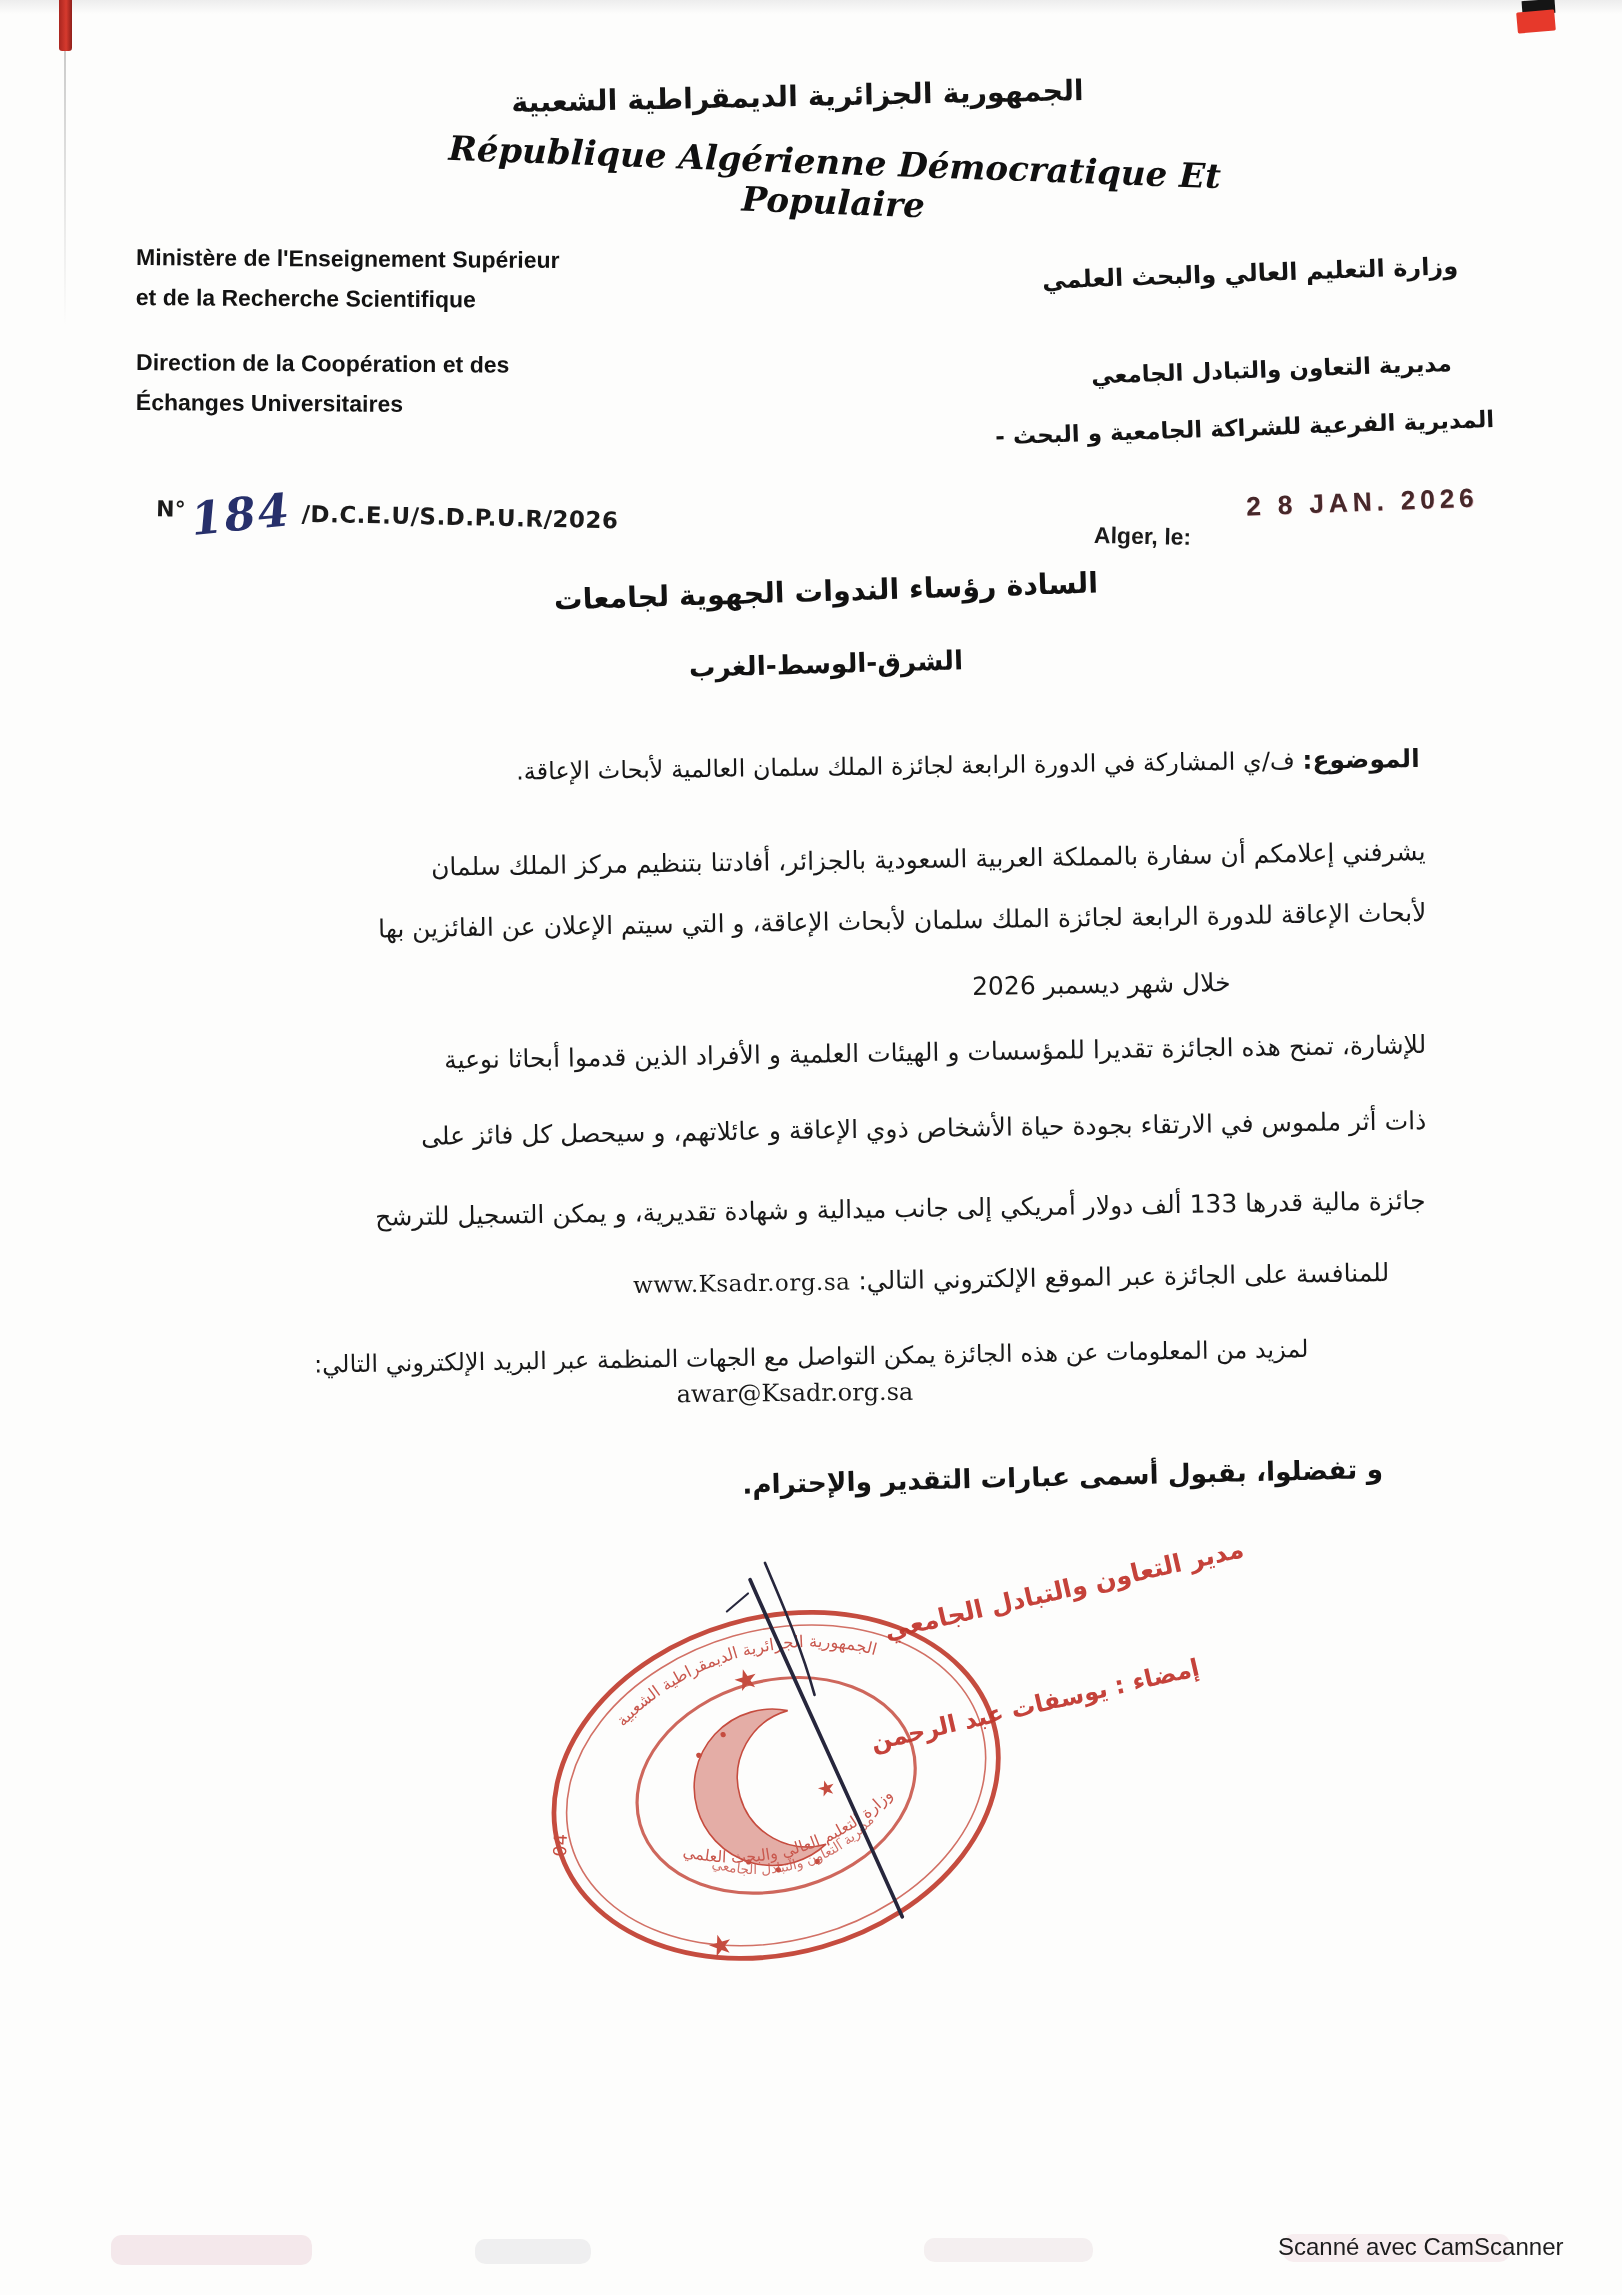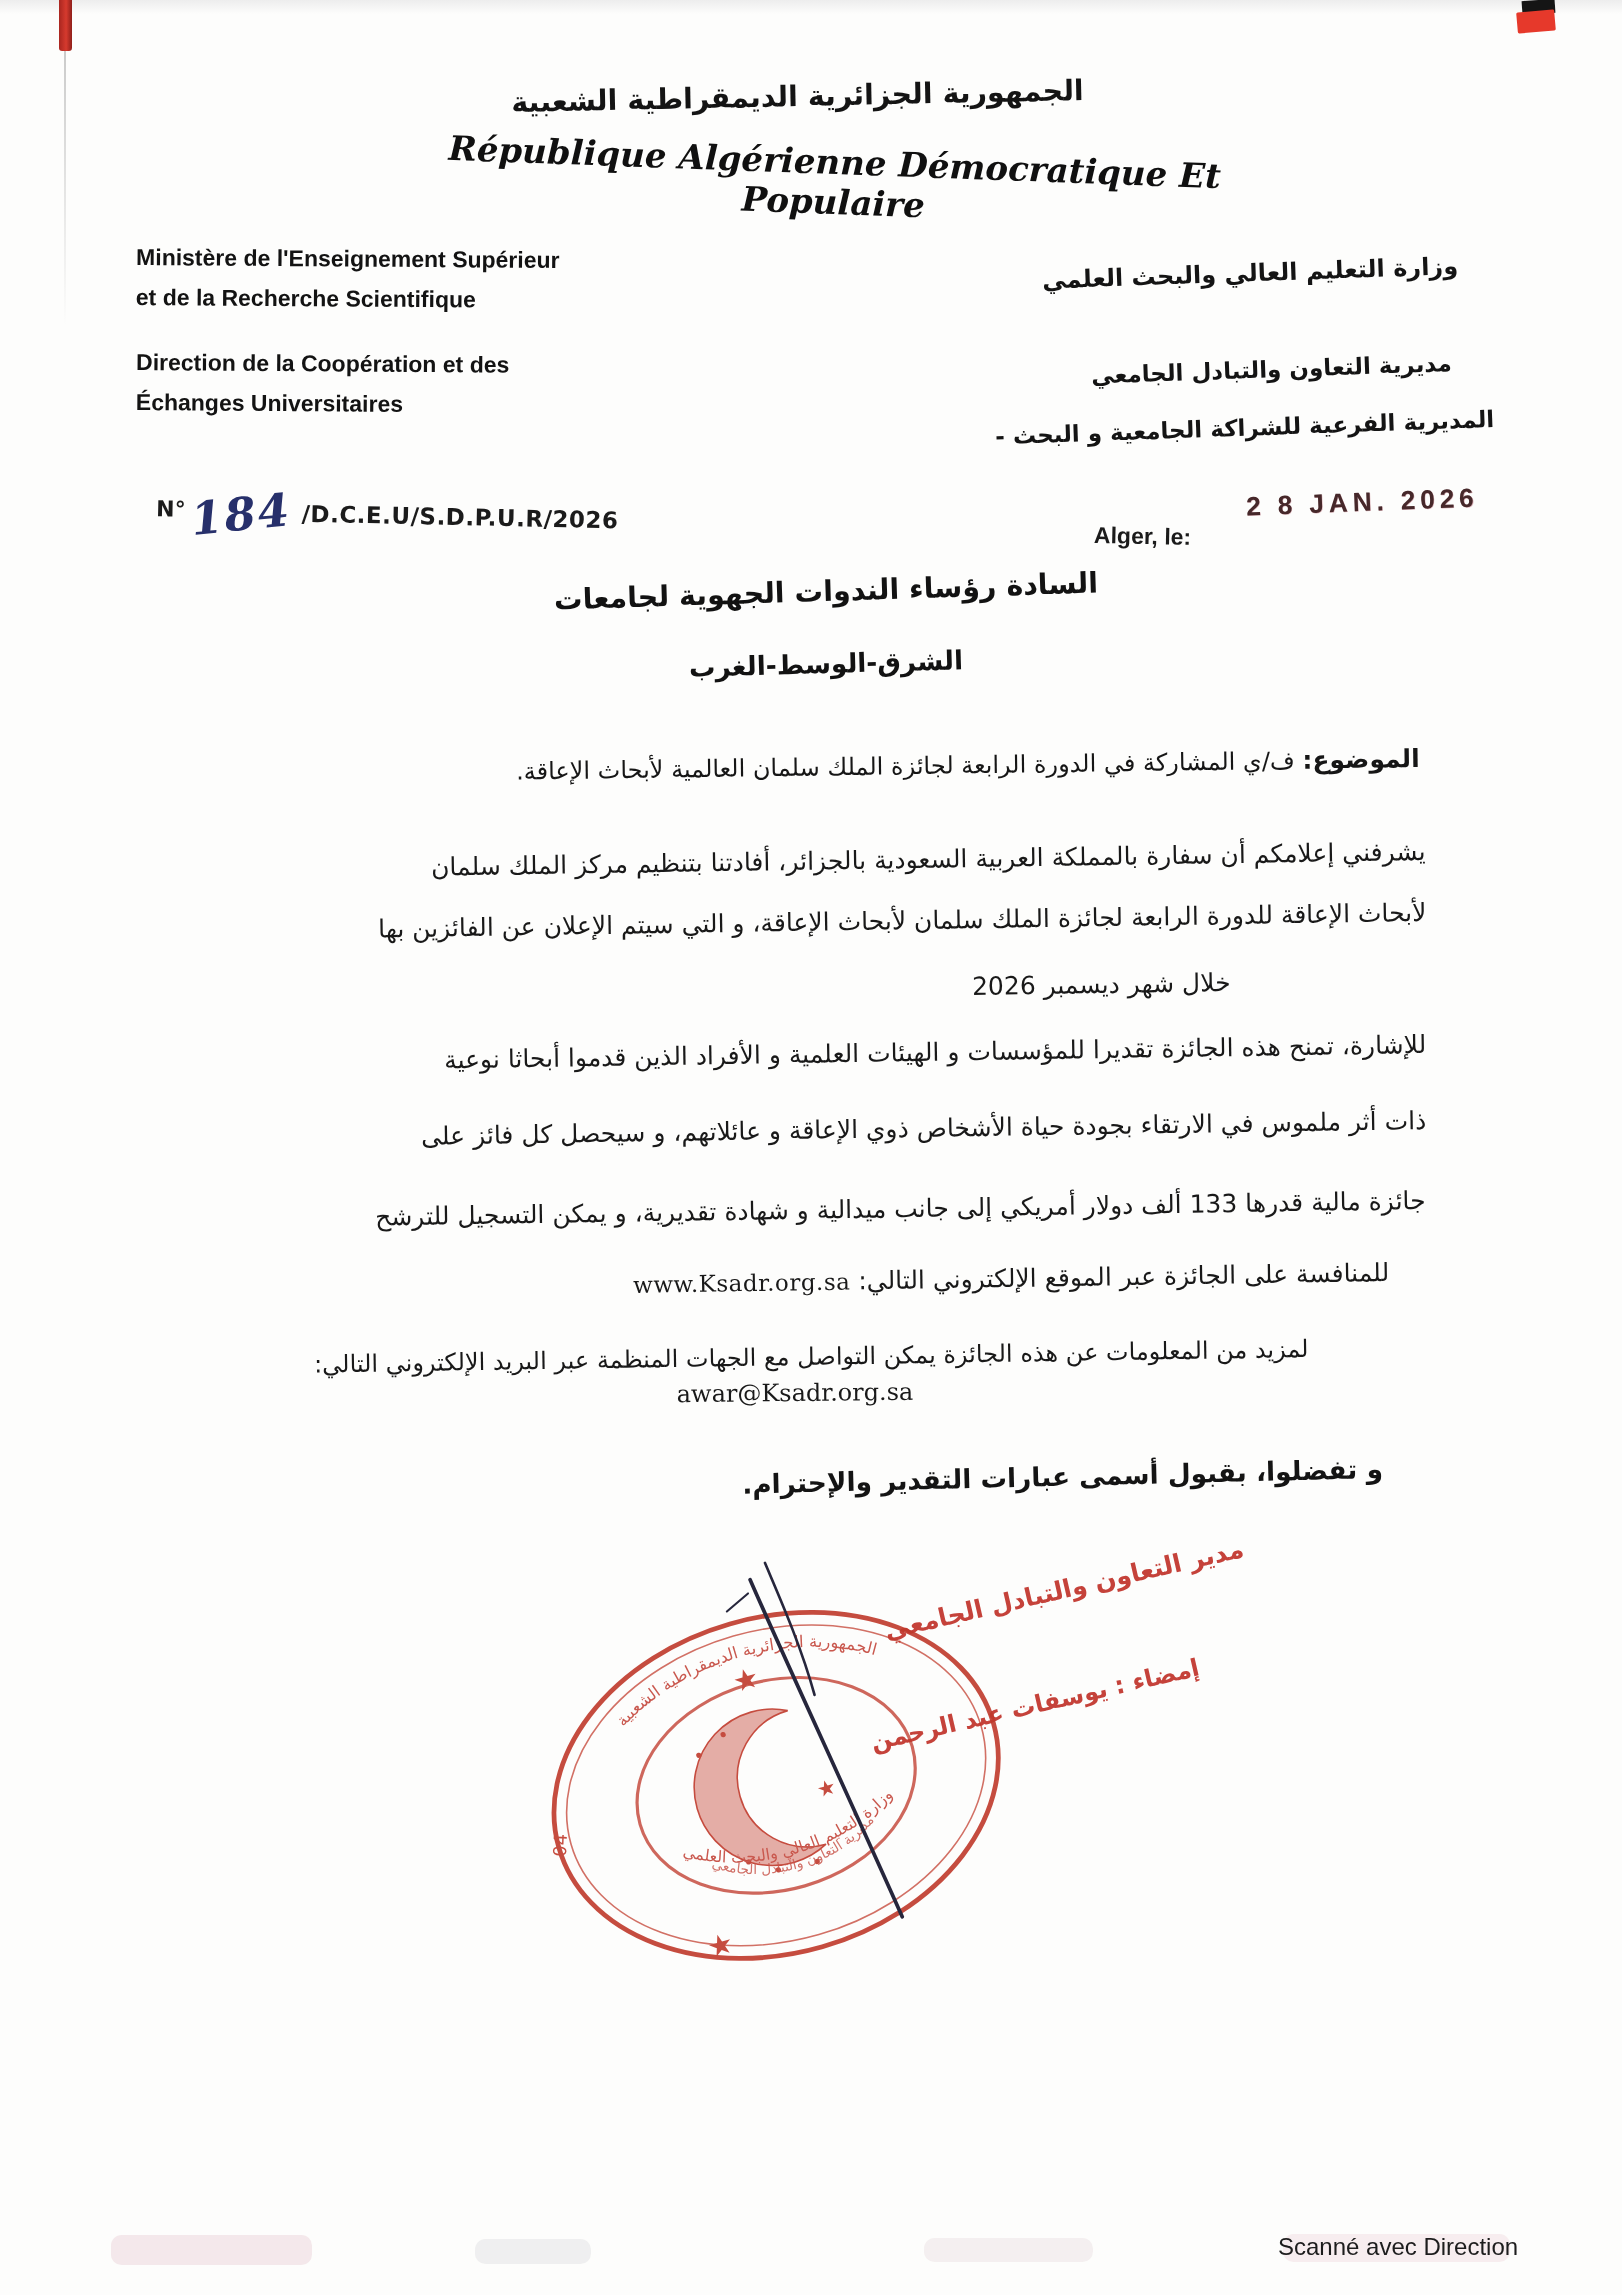--- a/index.html
+++ b/index.html
@@ -184,16 +184,16 @@
   <svg class="pen-svg" width="275" height="412" viewBox="0 0 520 780">
     <path d="M 140 62 C 200 200 330 480 428 700" stroke="#26263c" stroke-width="7" fill="none" stroke-linecap="round"></path>
     <path d="M 168 30 C 196 96 236 186 262 280" stroke="#26263c" stroke-width="5" fill="none" stroke-linecap="round"></path>
     <path d="M 96 122 L 136 88" stroke="#26263c" stroke-width="4" fill="none" stroke-linecap="round"></path>
   </svg>
 
   <div class="smudge sm1"></div>
   <div class="smudge sm2"></div>
   <div class="smudge sm3"></div>
   <div class="smudge sm4"></div>
-  <div class="scan-note">Scanné avec Direction</div>
+  <div class="scan-note">Scanné avec CamScanner</div>
 
 </div>
 
 
 </body></html>

